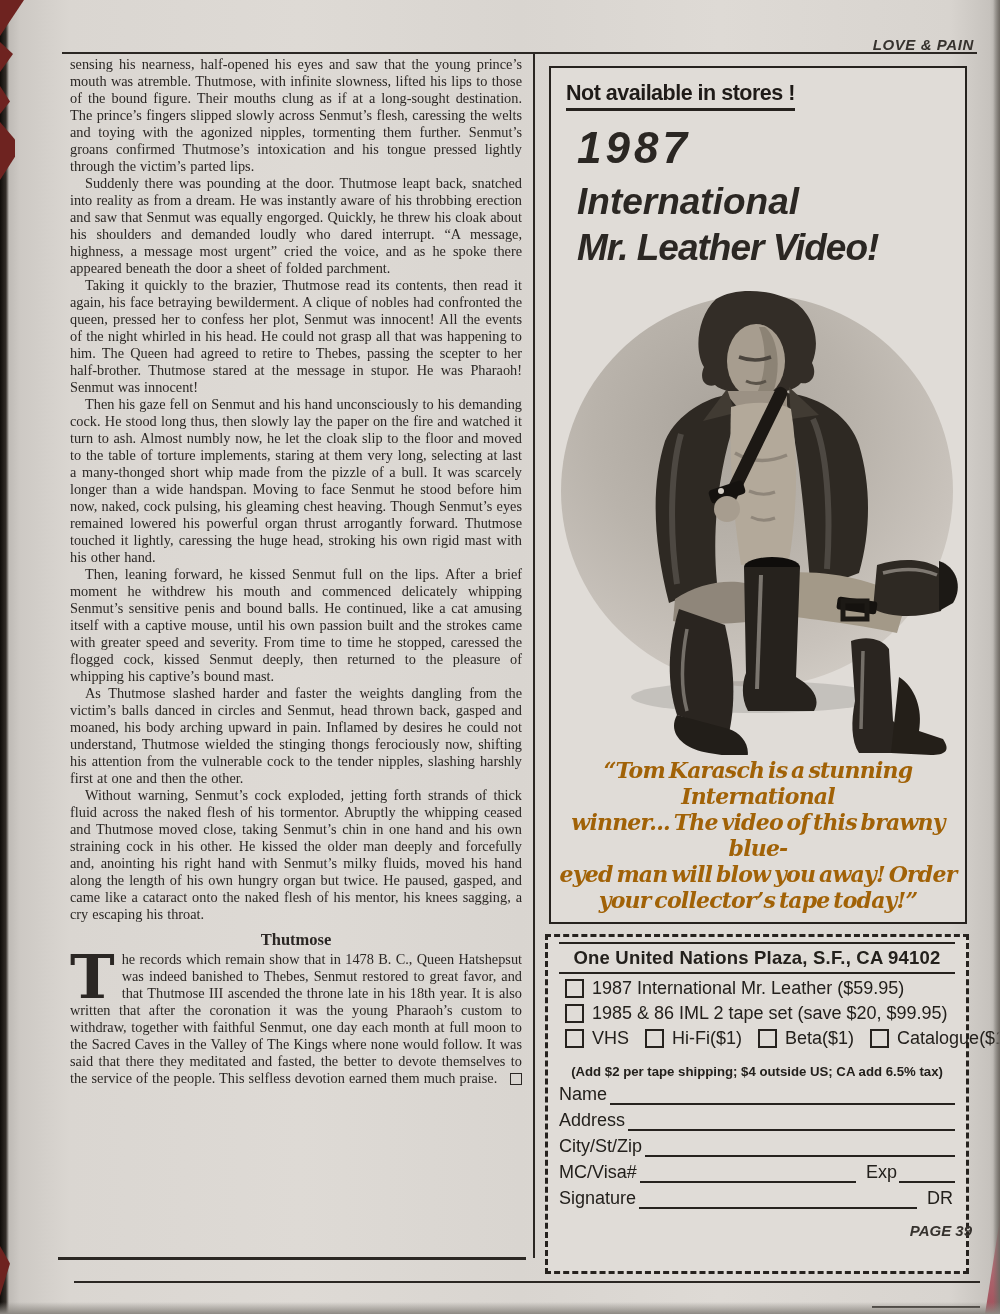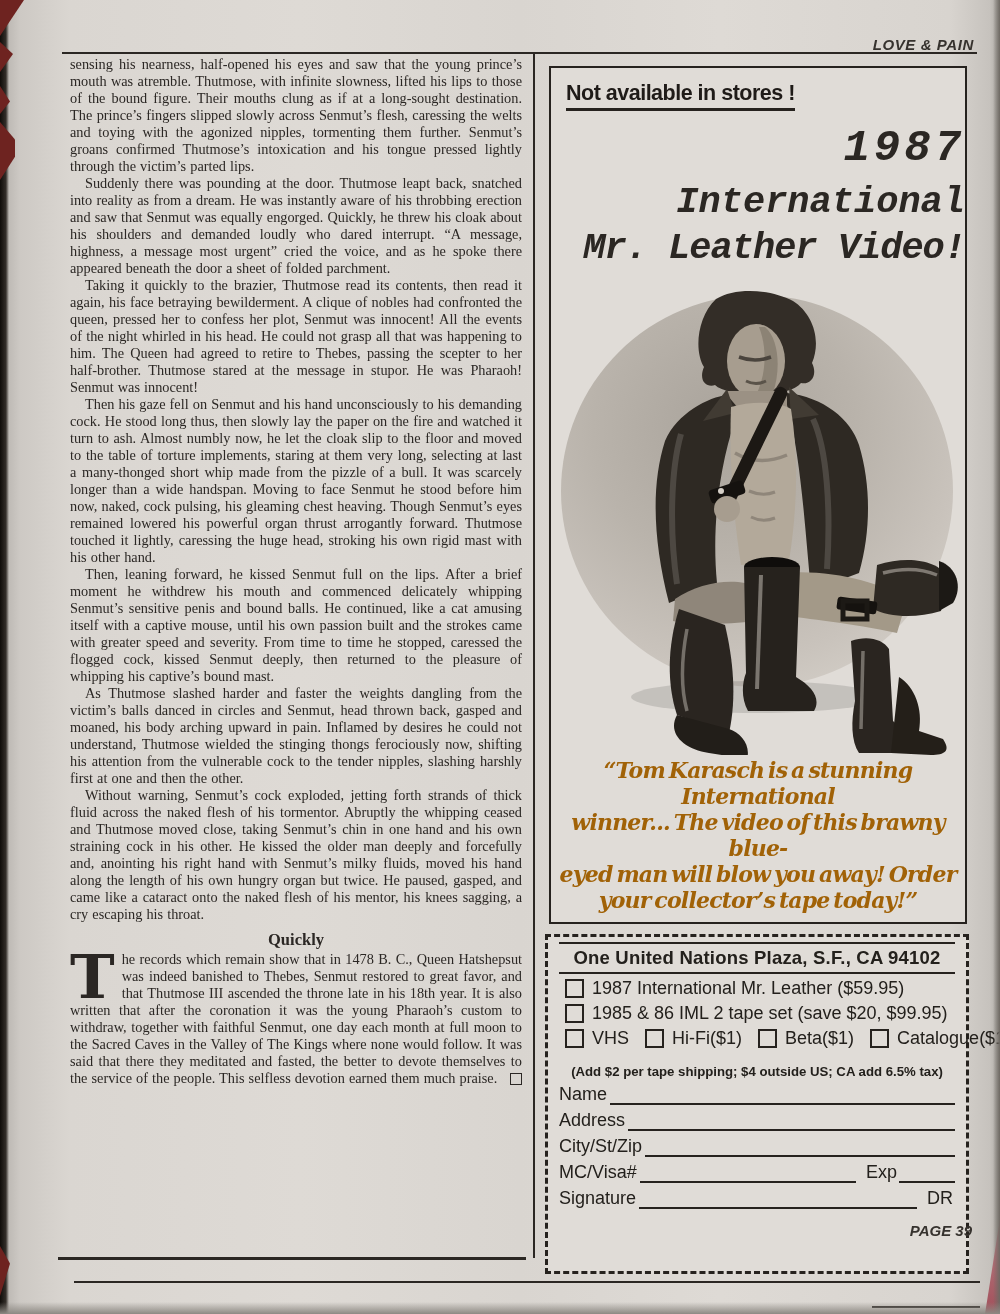--- a/index.html
+++ b/index.html
@@ -42,21 +42,21 @@
   .dropcap{float:left;font-family:"DejaVu Serif",serif;font-weight:bold;font-size:60px;
     line-height:46px;margin:3px 7px 0 0;}
   .endmark-row{text-align:right;margin-top:-15px;}
   .endmark{display:inline-block;width:10px;height:10px;border:1.5px solid #2b2724;}
   
   .ad{position:absolute;left:549px;top:66px;width:418px;height:858px;border:2px solid #26221e;
     background:#e0dcd7;box-sizing:border-box;}
   .ad-banner{display:inline-block;margin:13px 0 0 15px;font-family:"Liberation Sans",sans-serif;
     font-weight:bold;font-size:21.5px;letter-spacing:-0.5px;color:#1f1b18;
     border-bottom:3px solid #26221e;padding-bottom:2px;}
-  .ad-headline{text-align:right;font-family:Liberation Mono, monospace;font-weight:bold;
+  .ad-headline{text-align:left;font-family:Liberation Sans, sans-serif;font-weight:bold;
     font-style:italic;color:#2b2723;margin-left:26px;}
   .hl1{font-size:44px;margin-top:12px;letter-spacing:4px;}
   .hl2{font-size:37px;margin-top:8px;letter-spacing:0px;}
   .hl3{font-size:37px;margin-top:4px;letter-spacing:-1px;}
   .illus{display:block;margin:0 auto;}
   .ad-quote{margin:2px 8px 0;text-align:center;font-family:"DejaVu Serif",serif;font-weight:bold;
     font-style:italic;font-size:22px;line-height:26px;letter-spacing:-0.8px;word-spacing:-3px;color:#a16207;}
   
   .coupon{position:absolute;left:545px;top:934px;width:424px;height:340px;border:3px dashed #26221e;
     background:#e0dcd7;box-sizing:border-box;padding:4px 11px 4px 11px;
@@ -97,21 +97,21 @@
   <div class="rule rule-divider"></div>
 
   <div class="col">
     <p class="first">sensing his nearness, half-opened his eyes and saw that the young prince’s mouth was atremble. Thutmose, with infinite slowness, lifted his lips to those of the bound figure. Their mouths clung as if at a long-sought destination. The prince’s fingers slipped slowly across Senmut’s flesh, caressing the welts and toying with the agonized nipples, tormenting them further. Senmut’s groans confirmed Thutmose’s intoxication and his tongue pressed lightly through the victim’s parted lips.</p>
     <p>Suddenly there was pounding at the door. Thutmose leapt back, snatched into reality as from a dream. He was instantly aware of his throbbing erection and saw that Senmut was equally engorged. Quickly, he threw his cloak about his shoulders and demanded loudly who dared interrupt. “A message, highness, a message most urgent” cried the voice, and as he spoke there appeared beneath the door a sheet of folded parchment.</p>
     <p>Taking it quickly to the brazier, Thutmose read its contents, then read it again, his face betraying bewilderment. A clique of nobles had confronted the queen, pressed her to confess her plot, Senmut was innocent! All the events of the night whirled in his head. He could not grasp all that was happening to him. The Queen had agreed to retire to Thebes, passing the scepter to her half-brother. Thutmose stared at the message in stupor. He was Pharaoh! Senmut was innocent!</p>
     <p>Then his gaze fell on Senmut and his hand unconsciously to his demanding cock. He stood long thus, then slowly lay the paper on the fire and watched it turn to ash. Almost numbly now, he let the cloak slip to the floor and moved to the table of torture implements, staring at them very long, selecting at last a many-thonged short whip made from the pizzle of a bull. It was scarcely longer than a wide handspan. Moving to face Senmut he stood before him now, naked, cock pulsing, his gleaming chest heaving. Though Senmut’s eyes remained lowered his powerful organ thrust arrogantly forward. Thutmose touched it lightly, caressing the huge head, stroking his own rigid mast with his other hand.</p>
     <p>Then, leaning forward, he kissed Senmut full on the lips. After a brief moment he withdrew his mouth and commenced delicately whipping Senmut’s sensitive penis and bound balls. He continued, like a cat amusing itself with a captive mouse, until his own passion built and the strokes came with greater speed and severity. From time to time he stopped, caressed the flogged cock, kissed Senmut deeply, then returned to the pleasure of whipping his captive’s bound mast.</p>
     <p>As Thutmose slashed harder and faster the weights dangling from the victim’s balls danced in circles and Senmut, head thrown back, gasped and moaned, his body arching upward in pain. Inflamed by desires he could not understand, Thutmose wielded the stinging thongs ferociously now, shifting his attention from the vulnerable cock to the tender nipples, slashing harshly first at one and then the other.</p>
     <p>Without warning, Senmut’s cock exploded, jetting forth strands of thick fluid across the naked flesh of his tormentor. Abruptly the whipping ceased and Thutmose moved close, taking Senmut’s chin in one hand and his own straining cock in his other. He kissed the older man deeply and forcefully and, anointing his right hand with Senmut’s milky fluids, moved his hand along the length of his own hungry organ but twice. He paused, gasped, and came like a cataract onto the naked flesh of his mentor, his knees sagging, a cry escaping his throat.</p>
-    <div class="epi-head">Quickly</div>
+    <div class="epi-head">Thutmose</div>
     <p class="first"><span class="dropcap">T</span><span>he records which remain show that in 1478 B. C., Queen Hatshepsut was indeed banished to Thebes, Senmut restored to great favor, and that Thutmose III ascended the throne late in his 18th year. It is also written that after the coronation it was the young Pharaoh’s custom to withdraw, together with faithful Senmut, one day each month at full moon to the Sacred Caves in the Valley of The Kings where none would follow. It was said that there they meditated and fasted, the better to devote themselves to the service of the people. This selfless devotion earned them much praise.</span></p>
     <div class="endmark-row"><span class="endmark"></span></div>
   </div>
 
   <div class="ad">
     <span class="ad-banner">Not available in stores !</span>
     <div class="ad-headline hl1">1987</div>
     <div class="ad-headline hl2">International</div>
     <div class="ad-headline hl3">Mr. Leather Video!</div>
 

